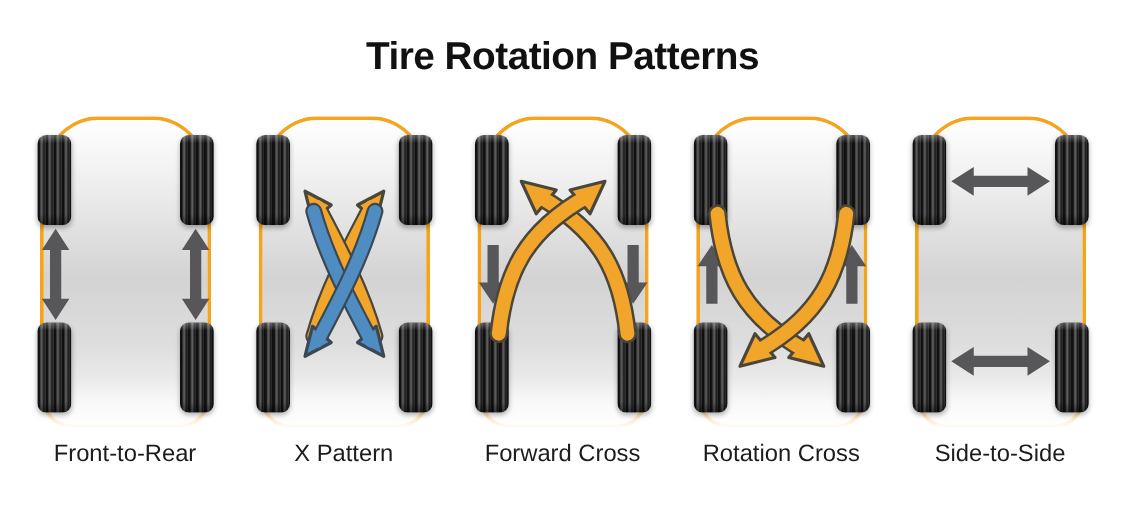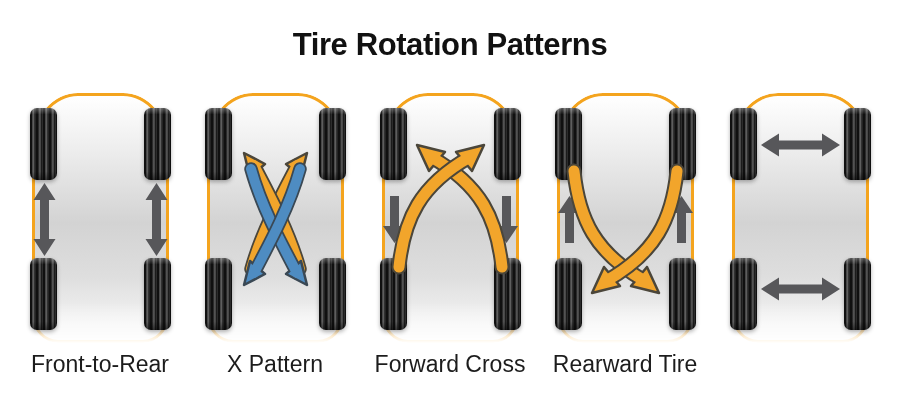--- a/index.html
+++ b/index.html
@@ -32,21 +32,21 @@
     background-image:
       linear-gradient(180deg,rgba(255,255,255,.30) 0%,rgba(255,255,255,0) 9%,rgba(0,0,0,0) 88%,rgba(0,0,0,.45) 100%),
       repeating-linear-gradient(90deg,#101010 0px,#101010 1.5px,#474747 2.5px,#5e5e5e 3.5px,#1c1c1c 5px,#343434 6.5px);
     box-shadow:0 2px 4px rgba(0,0,0,0.30);
   }
   .tire-fl{left:2px;top:15px;} .tire-fr{right:2px;top:15px;}
   .tire-rl{left:2px;top:165px;} .tire-rr{right:2px;top:165px;}
   .overlay{position:absolute;left:0;top:0;width:145px;height:252px;z-index:3;}
   .pattern-label{
     margin-top:8px;white-space:nowrap;
-    font-size:23px;line-height:22px;font-weight:500;
+    font-size:19px;line-height:22px;font-weight:500;
     color:var(--label-text,#1c1c1c);
   }
   
   .g-fill{fill:var(--arrow-gray,#57575A);}
   .shaft-uo{fill:none;stroke:var(--arrow-orange-outline,#4B463A);stroke-linecap:round;}
   .shaft-o {fill:none;stroke:var(--arrow-orange,#F2A52B);stroke-linecap:round;}
   .head-o  {fill:var(--arrow-orange,#F2A52B);stroke:var(--arrow-orange-outline,#4B463A);stroke-width:2.5;stroke-linejoin:round;}
   .shaft-ub{fill:none;stroke:var(--arrow-blue-outline,#3A4854);stroke-linecap:round;}
   .shaft-b {fill:none;stroke:var(--arrow-blue,#4E8CC2);stroke-linecap:round;}
   .head-b  {fill:var(--arrow-blue,#4E8CC2);stroke:var(--arrow-blue-outline,#3A4854);stroke-width:2.5;stroke-linejoin:round;}
@@ -154,31 +154,32 @@
             <path class="shaft-o w-main" d="M21 78 C26 126, 42 160, 92 188"></path>
           </g>
 
           <g>
             <path class="shaft-uo w-thick" d="M124 78 C119 126, 103 160, 53 188"></path>
             <polygon class="head-o" points="39,200 51,174 67,193"></polygon>
             <path class="shaft-o w-main" d="M124 78 C119 126, 103 160, 53 188"></path>
           </g>
         </svg>
       </div>
-      <div class="pattern-label">Rearward Tire</div>
+      <div class="pattern-label">Rotation Cross</div>
     </div>
 
     <div class="pattern-col">
       <div class="car">
         <div class="car-body"></div>
         <div class="tire tire-fl"></div>
         <div class="tire tire-fr"></div>
         <div class="tire tire-rl"></div>
         <div class="tire tire-rr"></div>
         <svg class="overlay" viewBox="0 0 145 252" aria-hidden="true">
           <path class="g-fill" d="M33 52 L51 40.5 L51 47.5 L94 47.5 L94 40.5 L112 52 L94 63.5 L94 56.5 L51 56.5 L51 63.5 Z"></path>
           <path class="g-fill" d="M33 196 L51 184.5 L51 191.5 L94 191.5 L94 184.5 L112 196 L94 207.5 L94 200.5 L51 200.5 L51 207.5 Z"></path>
         </svg>
       </div>
+      <div class="pattern-label">Side-to-Side</div>
     </div>
 
   </div>
 </div>
 
 </body></html>

